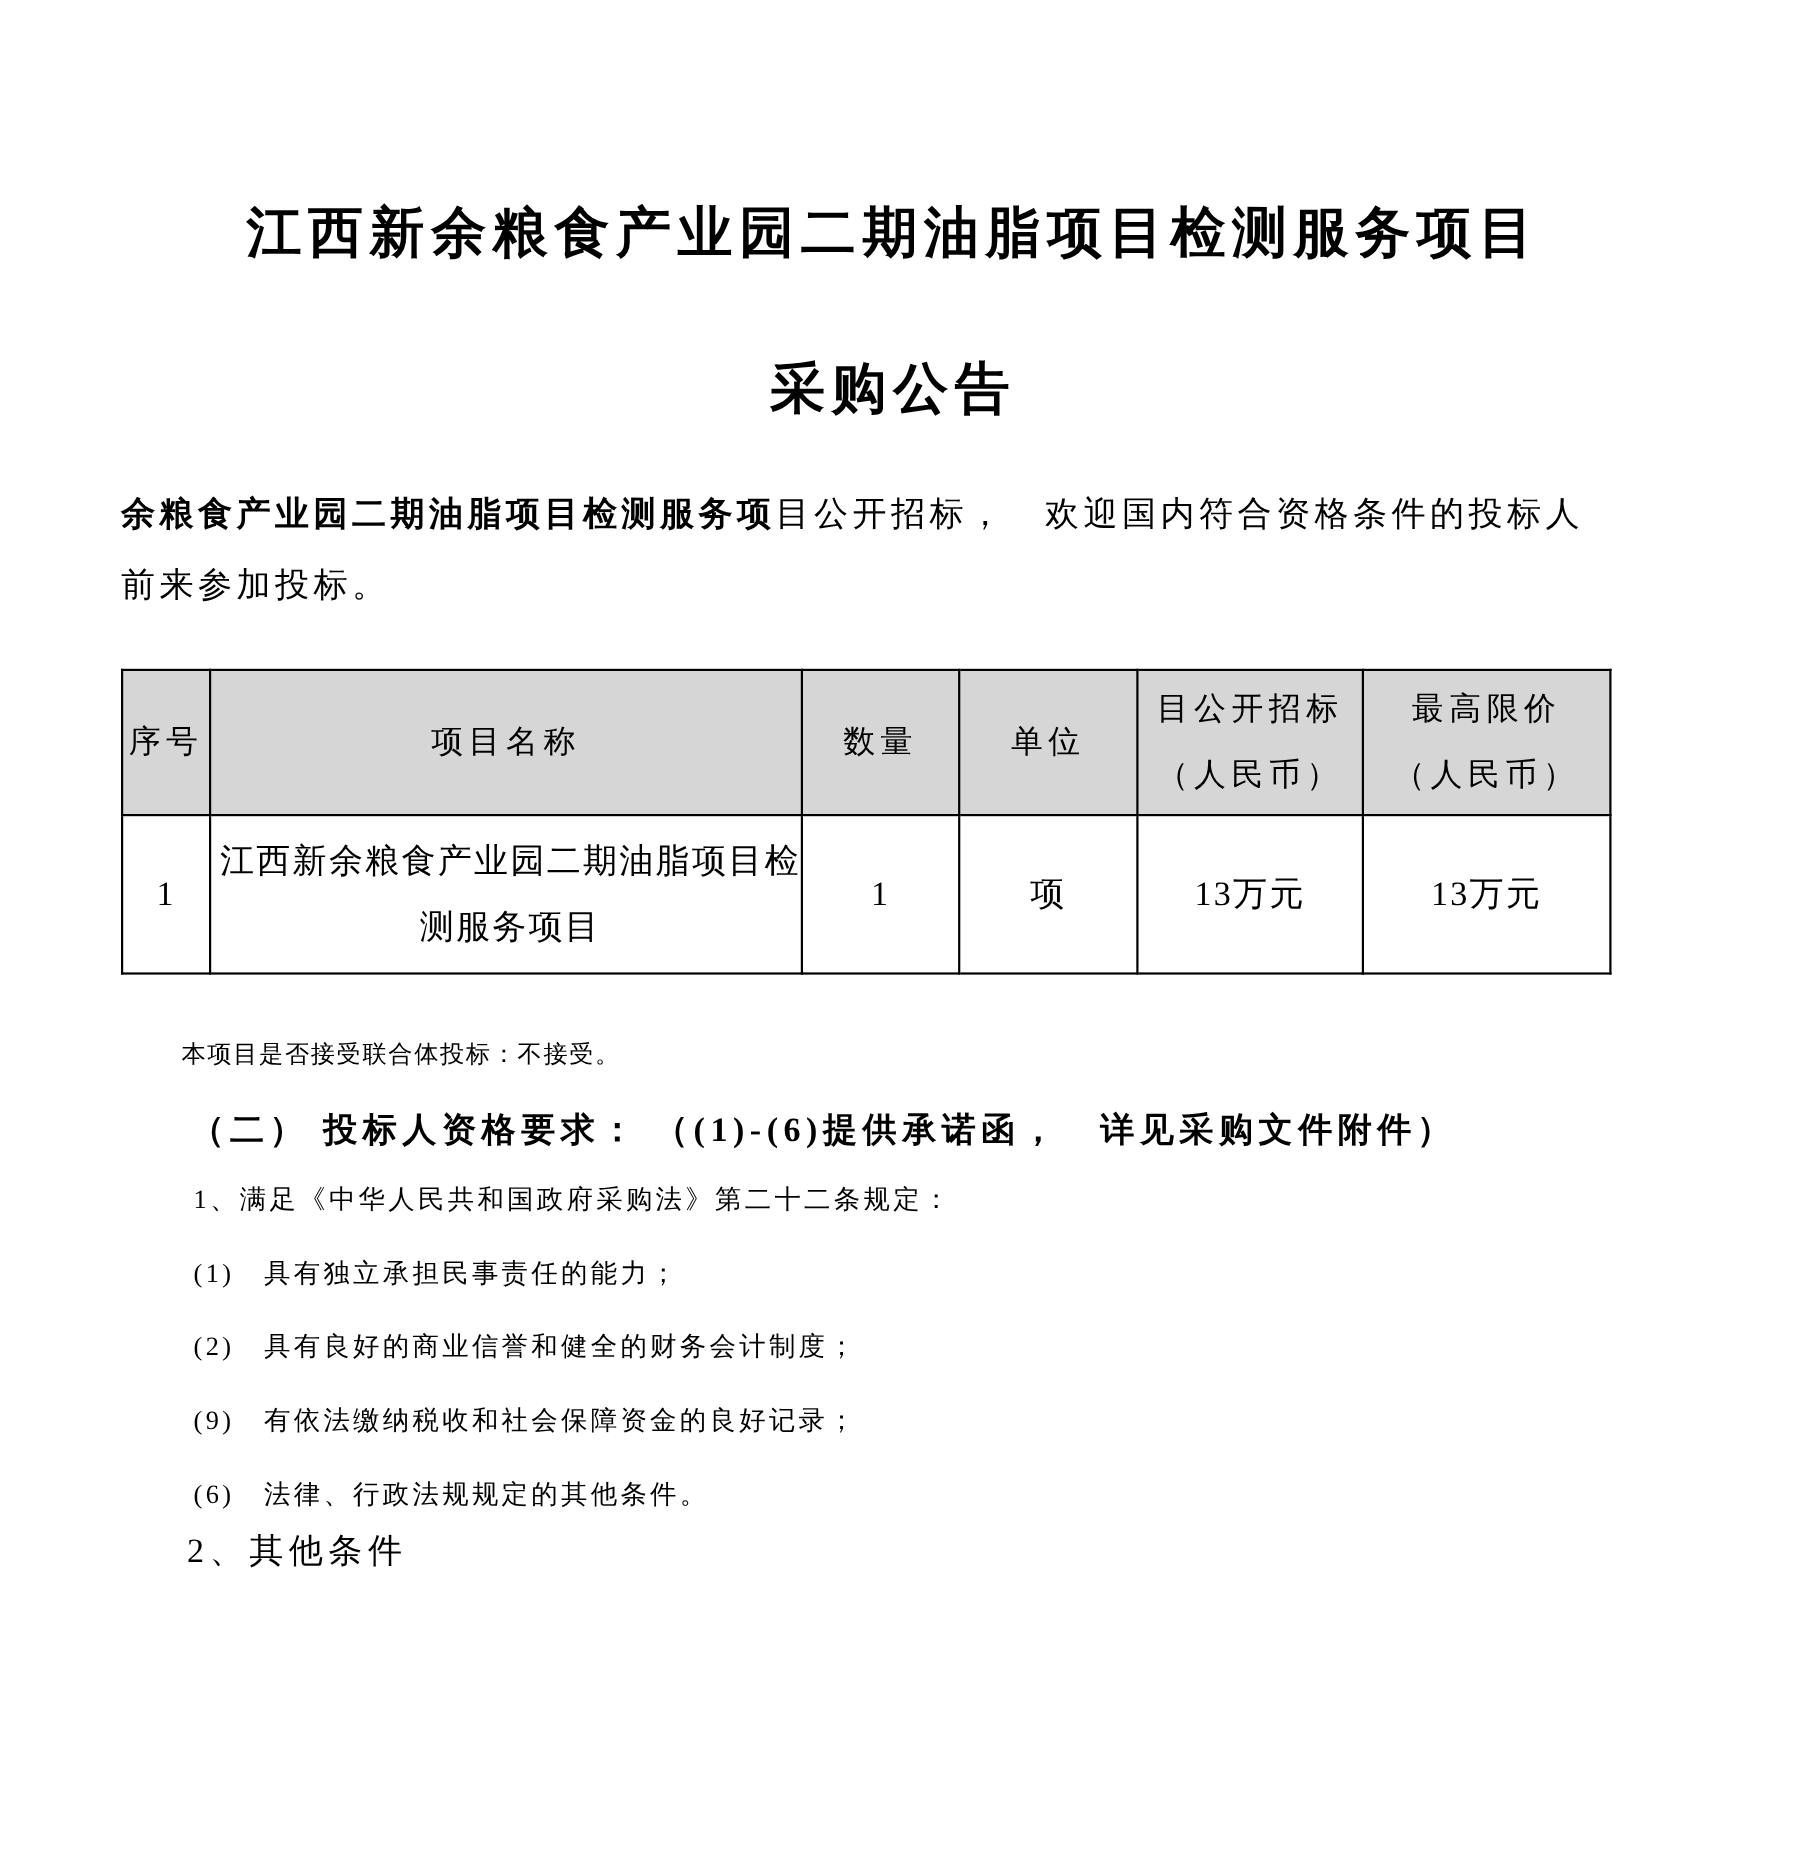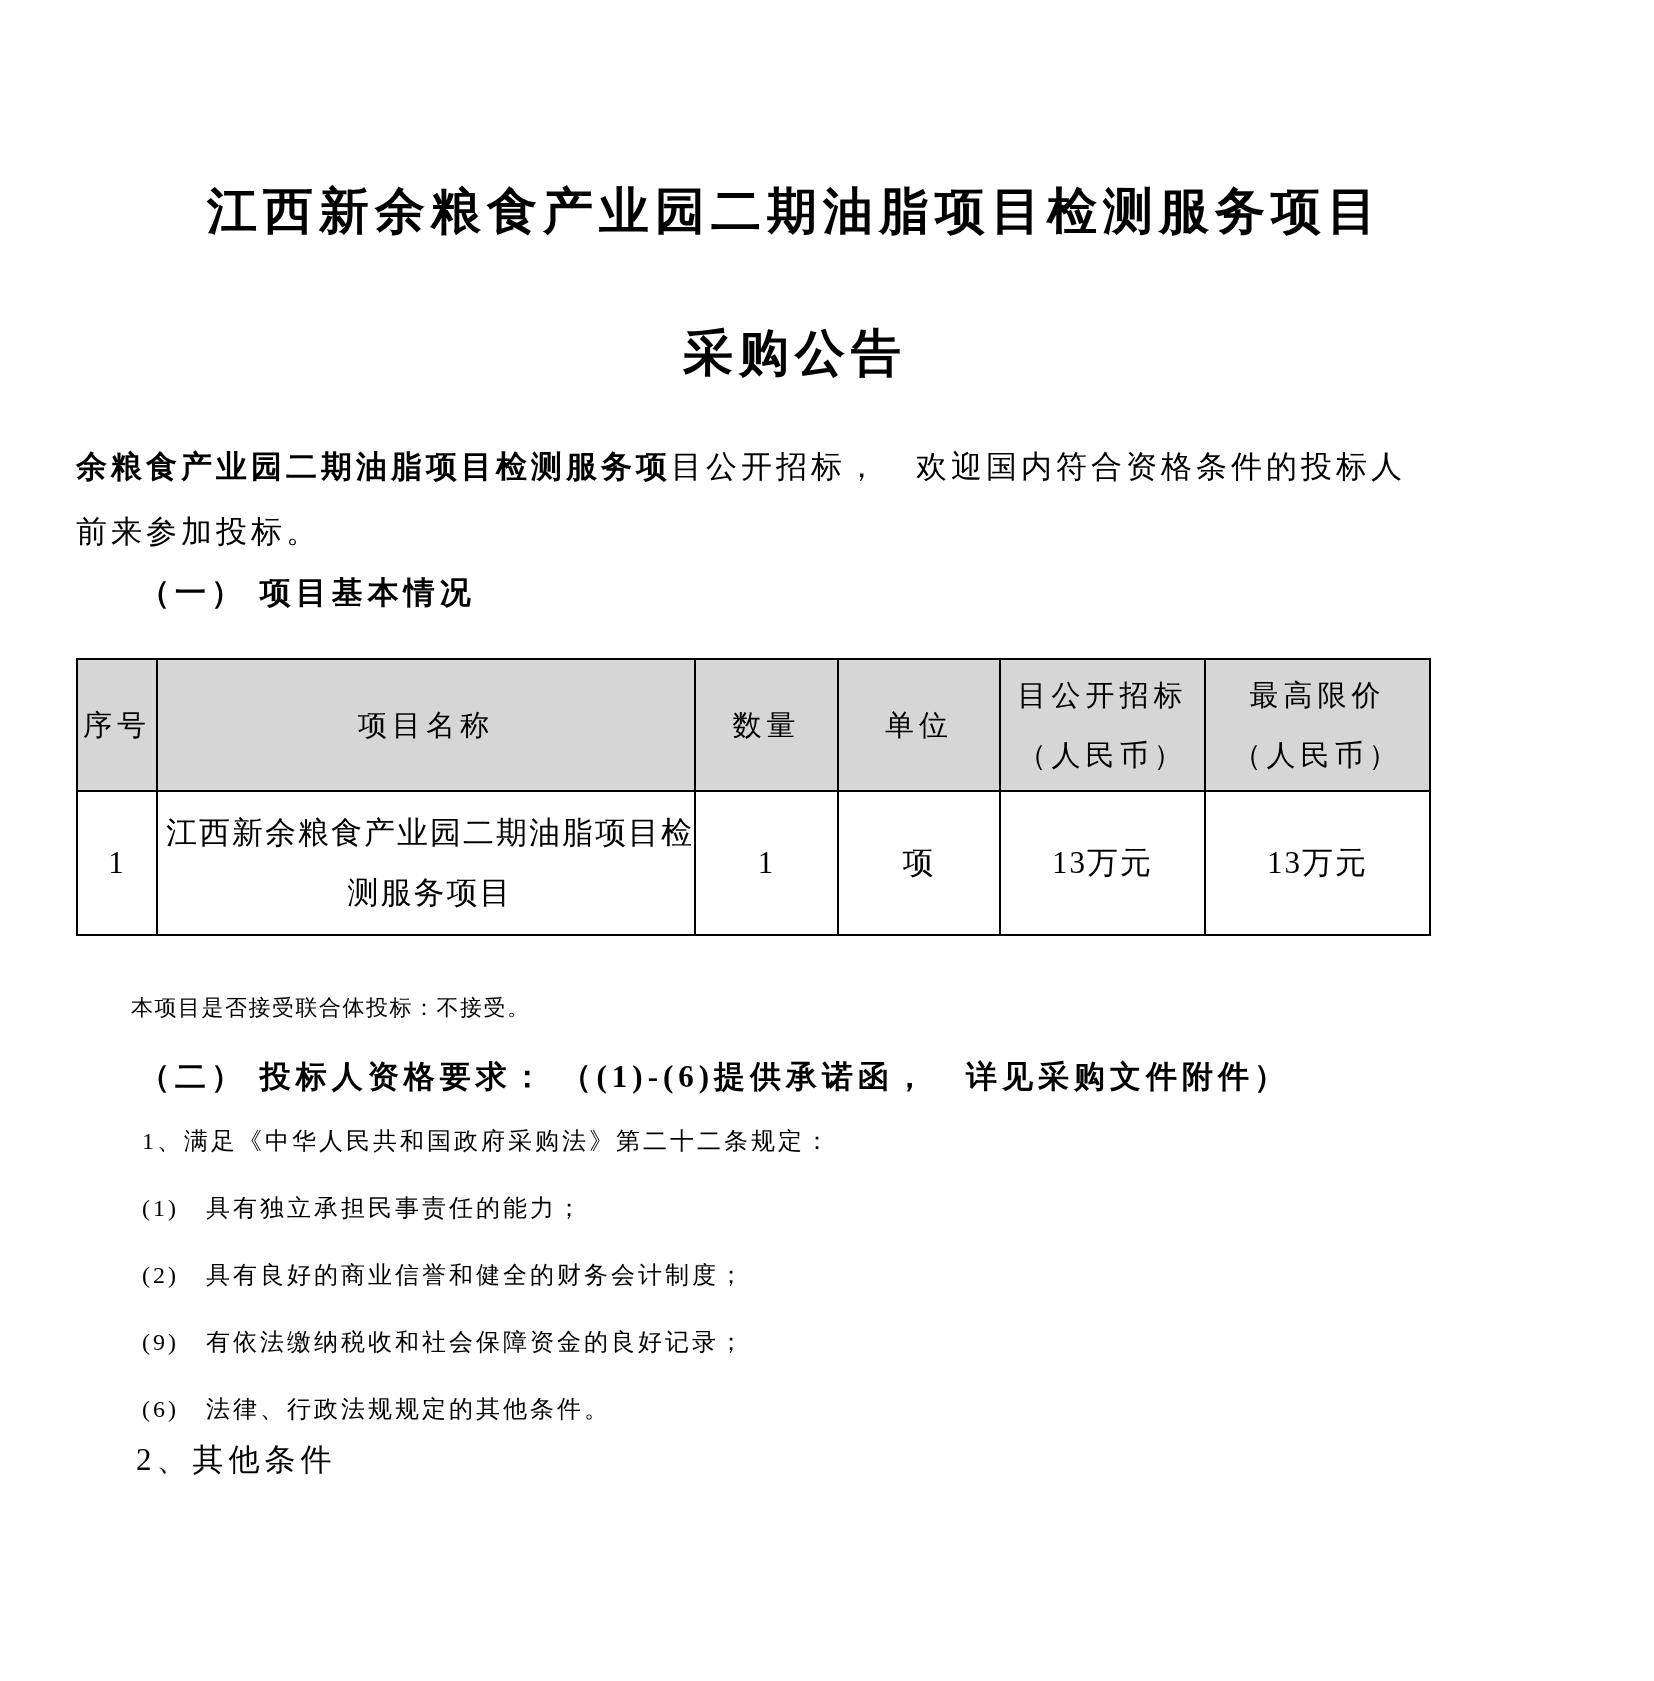--- a/index.html
+++ b/index.html
@@ -7,21 +7,21 @@
   body {
     width: 1654px;
     height: 1681px;
     overflow: hidden;
     color: #000000;
     font-family: "Liberation Serif", serif;
   }
   .page {
     width: 1654px;
     height: 1681px;
-    padding: 0 140px 0 76px;
+    padding: 0 140px 0 110px;
     background: #ffffff;
     border-radius: 14px;
   }
   .title {
     text-align: center;
     font-weight: bold;
     font-size: 50px;
     letter-spacing: 6px;
     line-height: 62px;
   }
@@ -110,21 +110,20 @@
 <div class="page">
 
   <div class="title title-1">江西新余粮食产业园二期油脂项目检测服务项目</div>
   <div class="title title-2">采购公告</div>
 
   <div class="intro">
     <div class="line l2"><span class="b">余粮食产业园二期油脂项目检测服务项</span><span>目公开招标，　欢迎国内符合资格条件的投标人</span></div>
     <div class="line l3"><span>前来参加投标。</span></div>
   </div>
 
-  <div class="sec-heading h-one">（一） 项目基本情况</div>
 
   <table class="info">
     <colgroup>
       <col style="width:80px">
       <col style="width:538px">
       <col style="width:143px">
       <col style="width:162px">
       <col style="width:205px">
       <col style="width:225px">
     </colgroup>

